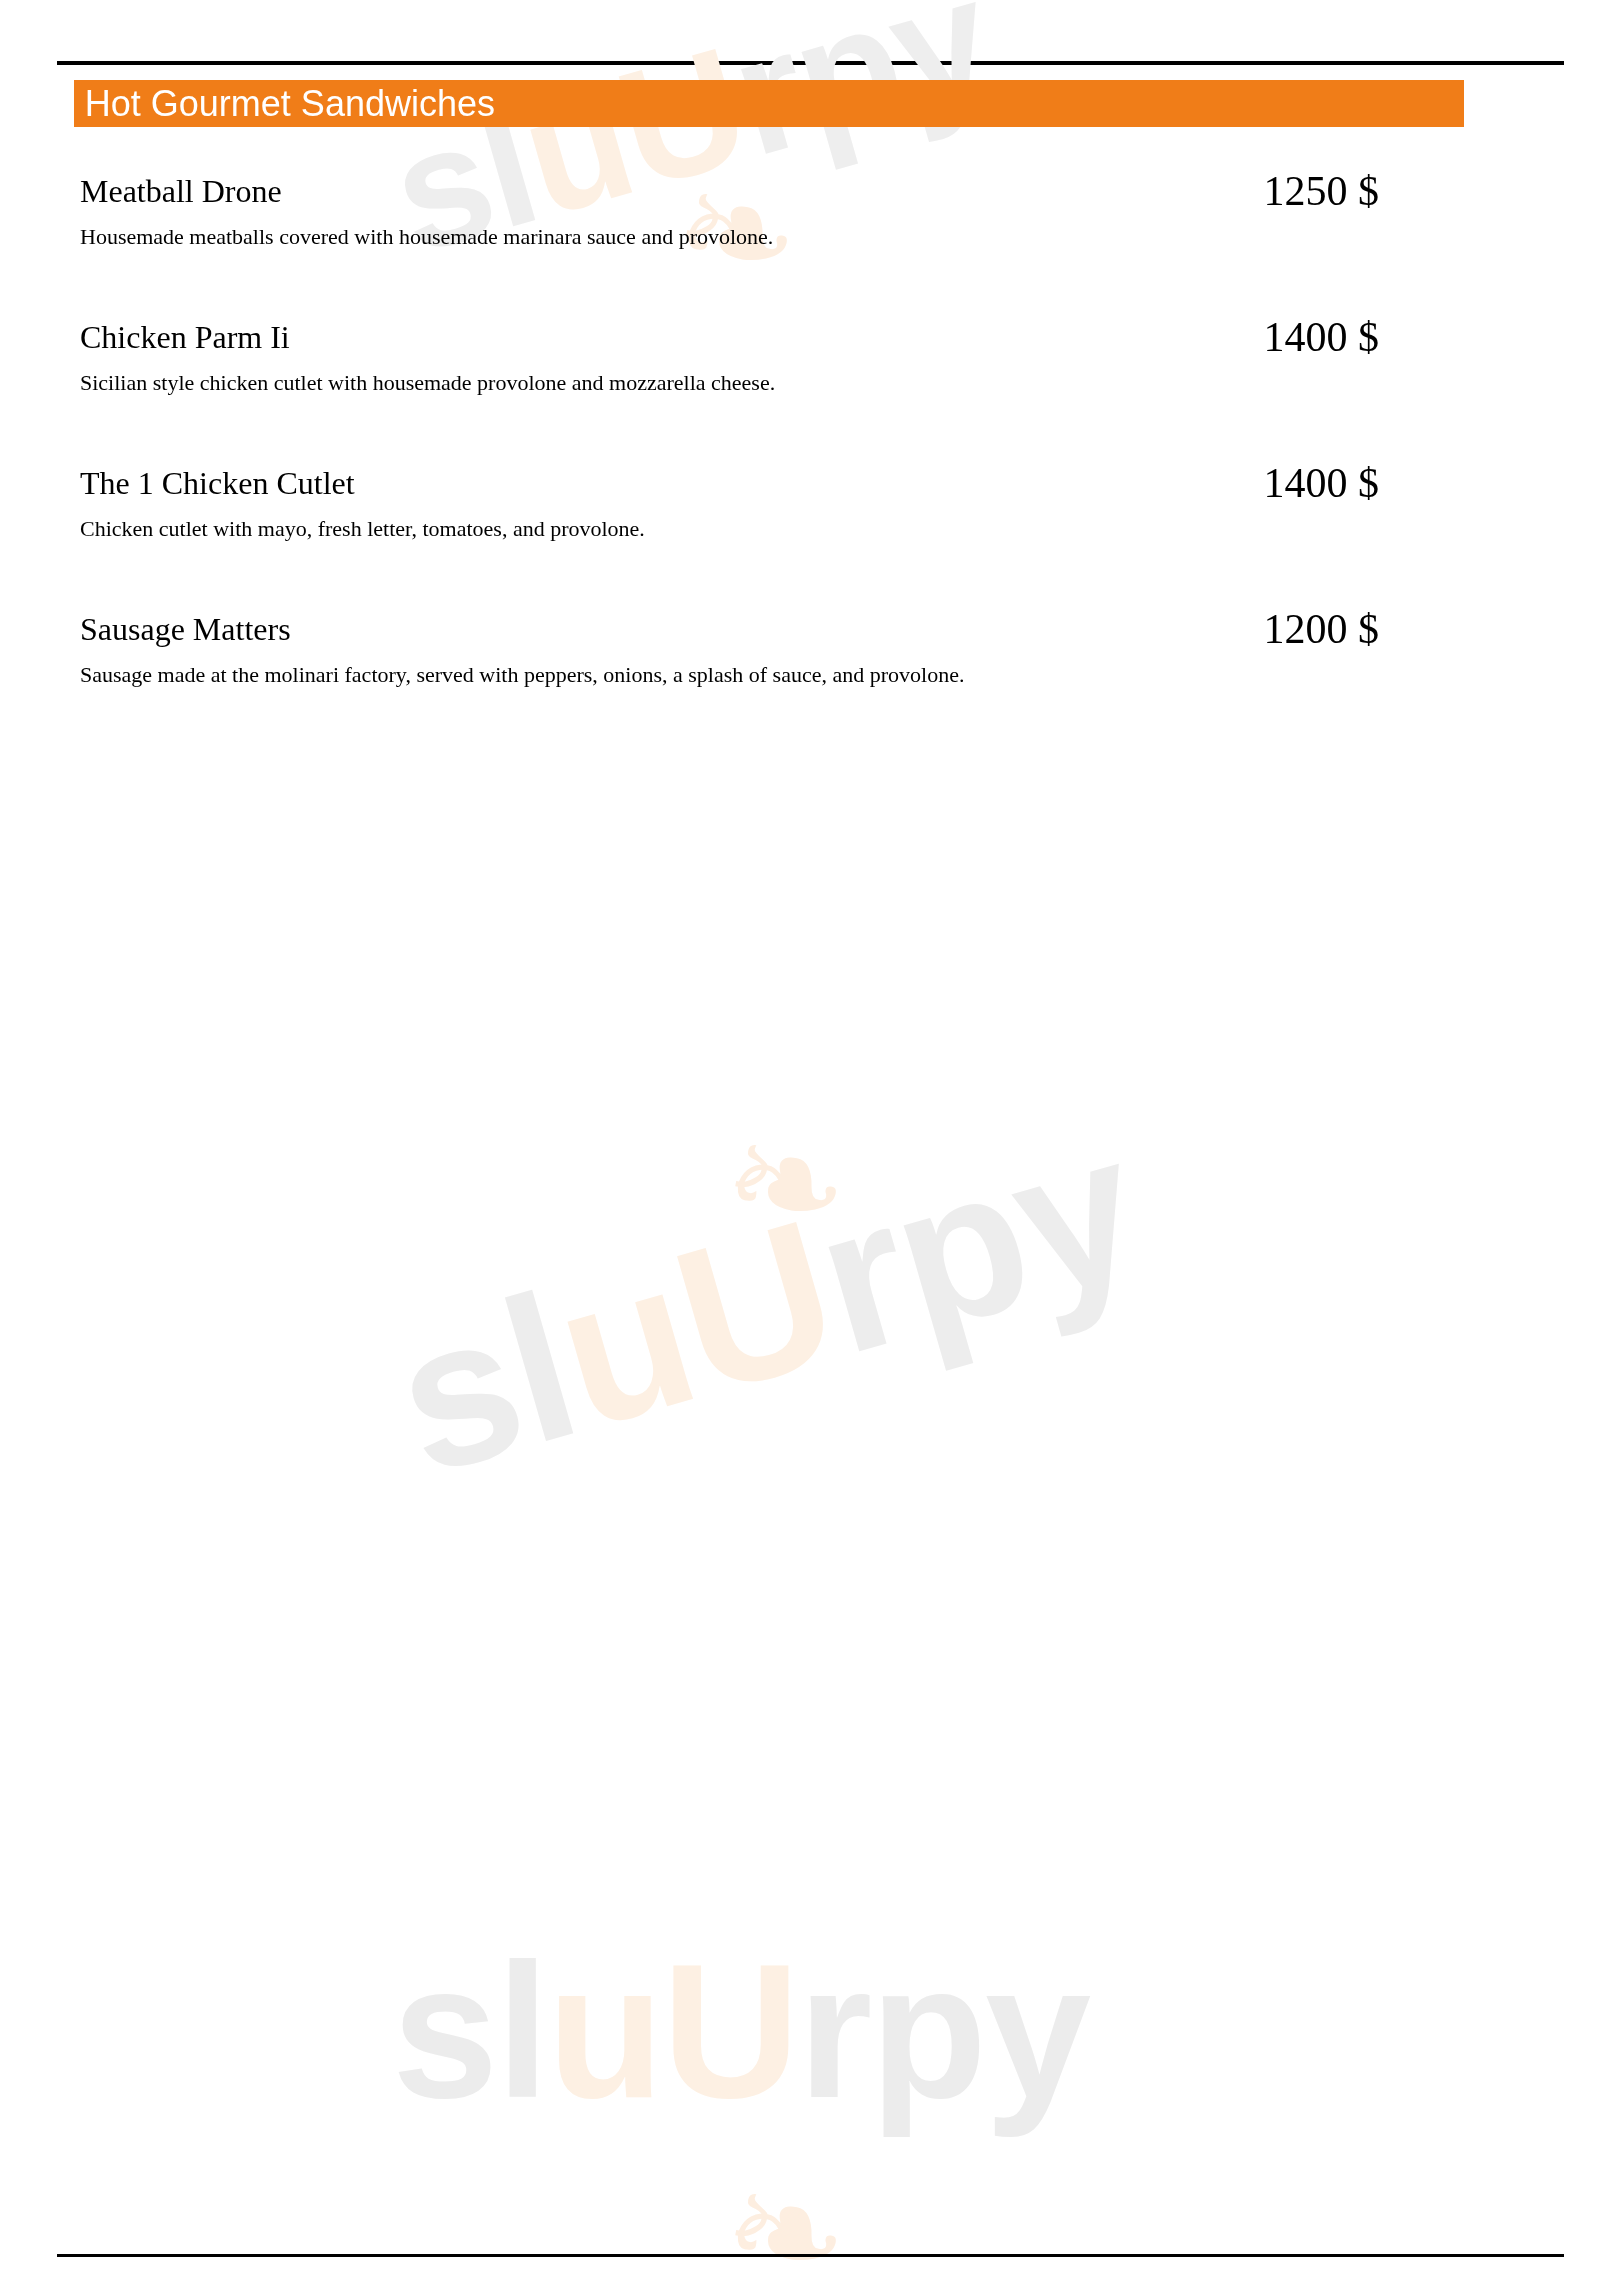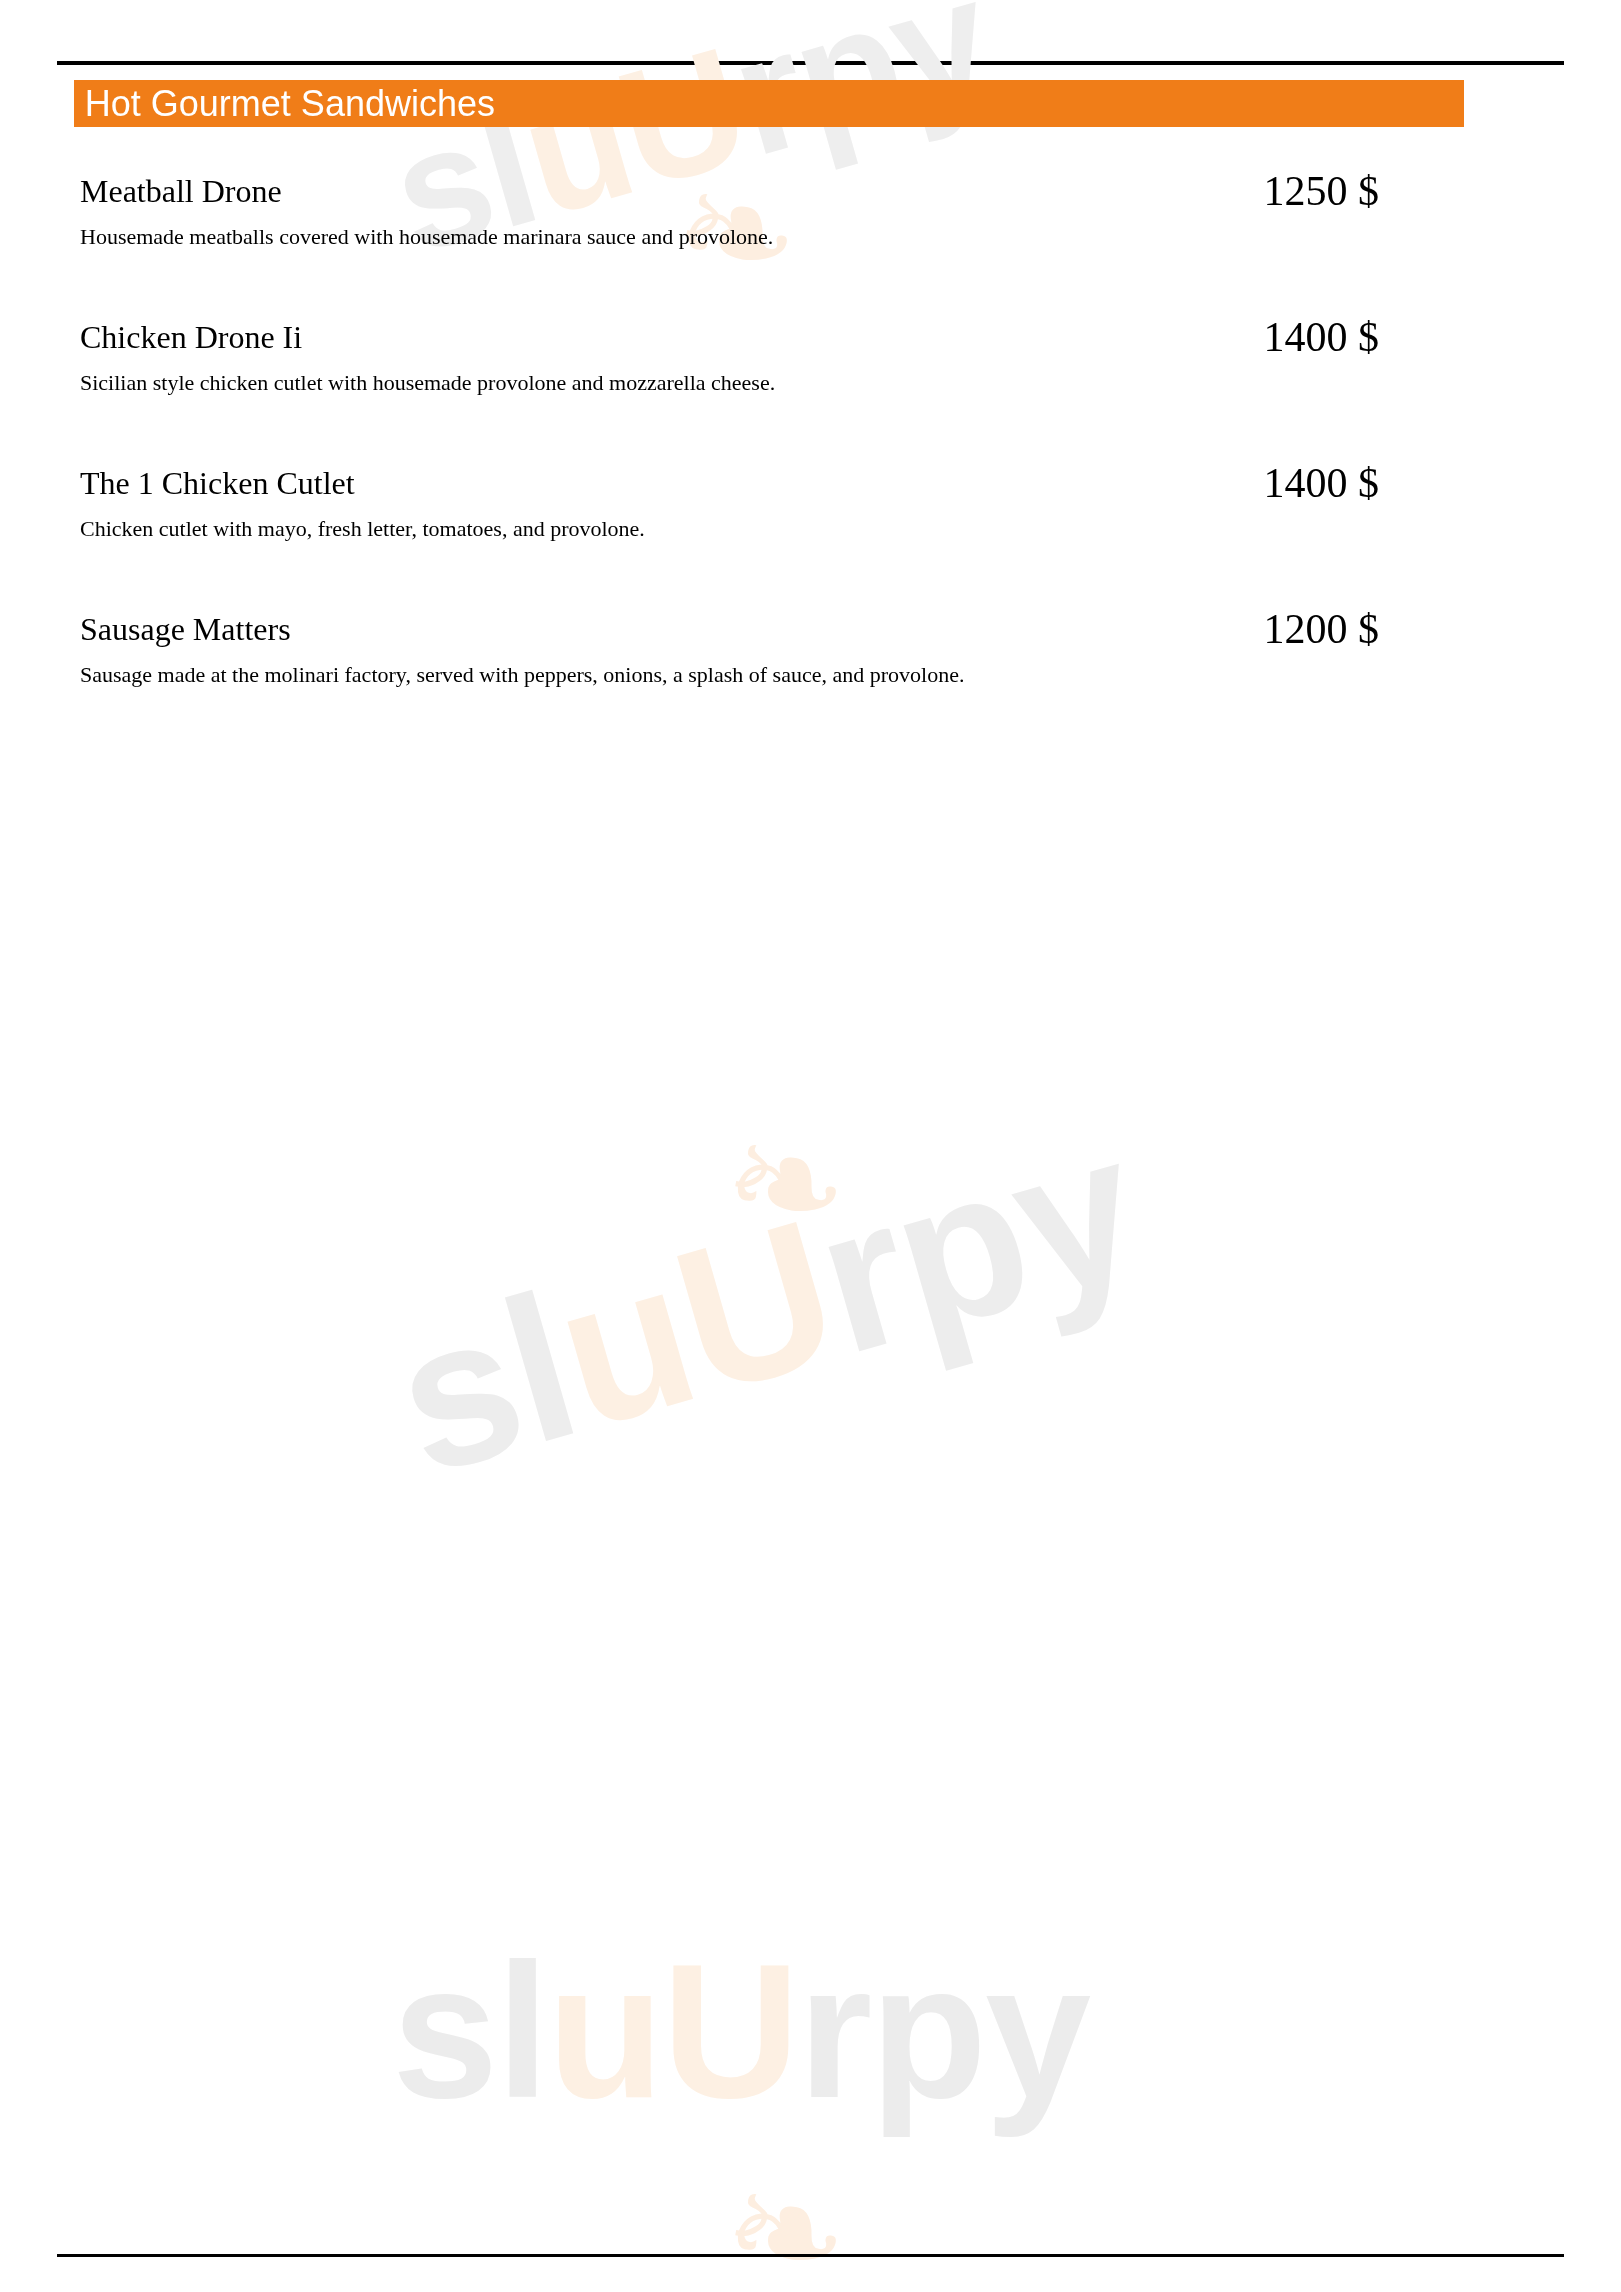--- a/index.html
+++ b/index.html
@@ -160,21 +160,21 @@
     <div class="menu-item">
       <div class="item-head">
         <div class="item-name">Meatball Drone</div>
         <div class="item-price">1250 $</div>
       </div>
       <div class="item-desc">Housemade meatballs covered with housemade marinara sauce and provolone.</div>
     </div>
 
     <div class="menu-item">
       <div class="item-head">
-        <div class="item-name">Chicken Drone Ii</div>
+        <div class="item-name">Chicken Parm Ii</div>
         <div class="item-price">1400 $</div>
       </div>
       <div class="item-desc">Sicilian style chicken cutlet with housemade provolone and mozzarella cheese.</div>
     </div>
 
     <div class="menu-item">
       <div class="item-head">
         <div class="item-name">The 1 Chicken Cutlet</div>
         <div class="item-price">1400 $</div>
       </div>

